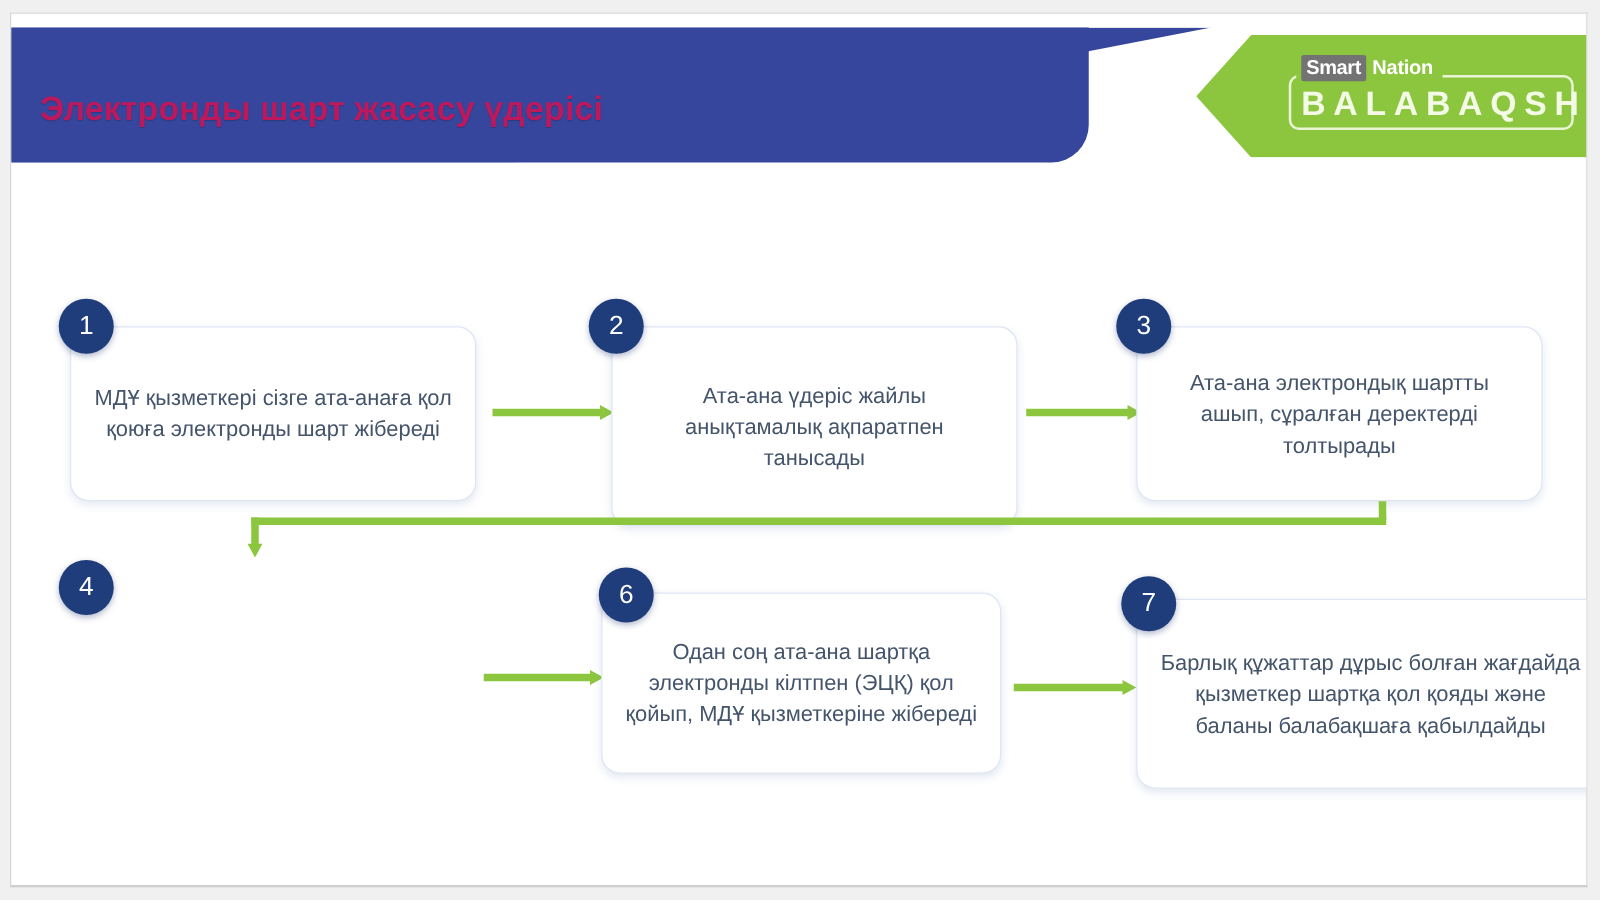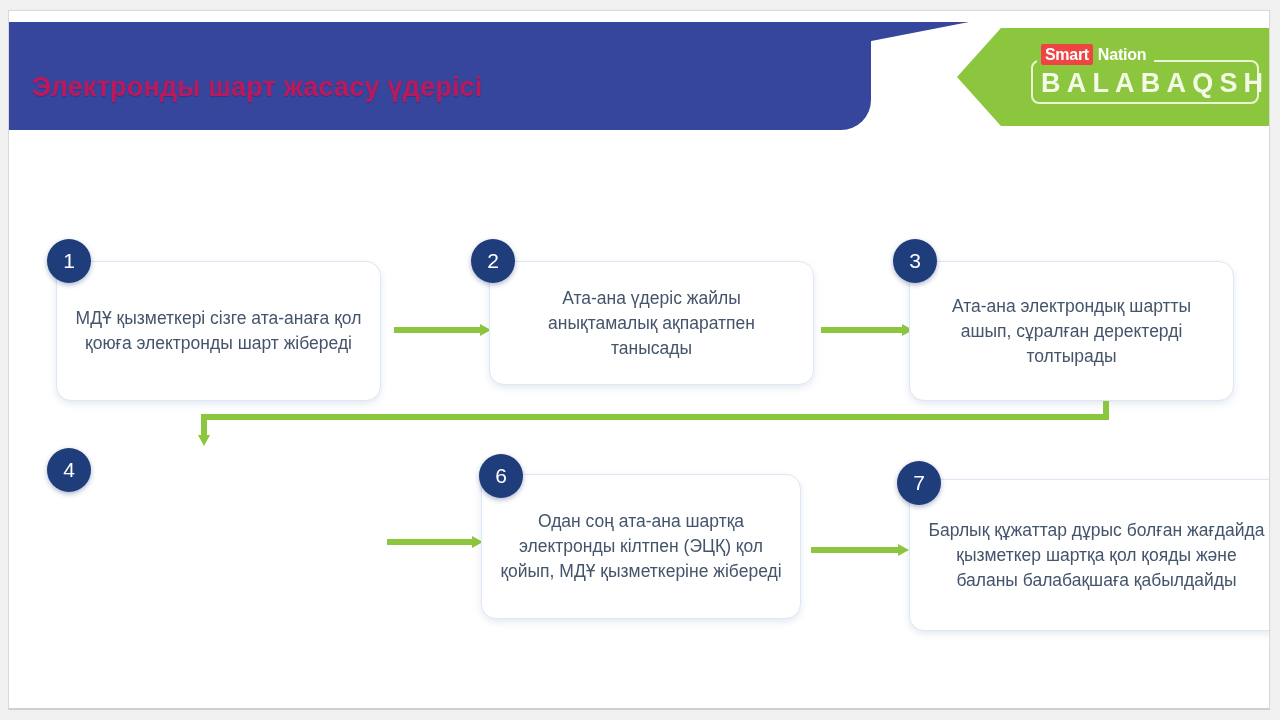--- a/index.html
+++ b/index.html
@@ -67,21 +67,21 @@
     box-sizing:border-box;
   }
   .logo-top{
     position:absolute;left:14px;top:0px;
     display:flex;align-items:center;
     background:#8cc63e;
     padding:0 5px 0 4px;
     height:21px;
   }
   .logo-smart{
-    background:#ef4444;
+    background:#737373;
     color:#ffffff;
     font-size:16px;
     font-weight:bold;
     line-height:19px;
     padding:1px 4px 1px 4px;
     letter-spacing:-.3px;
     border-radius:2px;
   }
   .logo-nation{
     color:#ffffff;
@@ -127,21 +127,21 @@
     color:#ffffff;
     font-size:21px;
     display:flex;align-items:center;justify-content:center;
     box-shadow:0 2px 5px rgba(30,50,110,.35);
     z-index:4;
   }
 
   
   #card1{left:47px;  top:250px; width:325px; height:140px;}
   #badge1{left:38px; top:228px;}
-  #card2{left:480px; top:250px; width:325px; height:124px;}
+  #card2{left:480px; top:250px; width:325px; height:160px;}
   #badge2{left:462px;top:228px;}
   #card3{left:900px; top:250px; width:325px; height:140px;}
   #badge3{left:884px;top:228px;}
 
   #card4{left:47px;  top:460px; width:325px; height:140px;}
   #badge4{left:38px; top:437px;}
   #card6{left:472px; top:463px; width:320px; height:145px;}
   #badge6{left:470px;top:443px;}
   #card7{left:900px; top:468px; width:375px; height:152px;}
   #badge7{left:888px;top:450px;}

